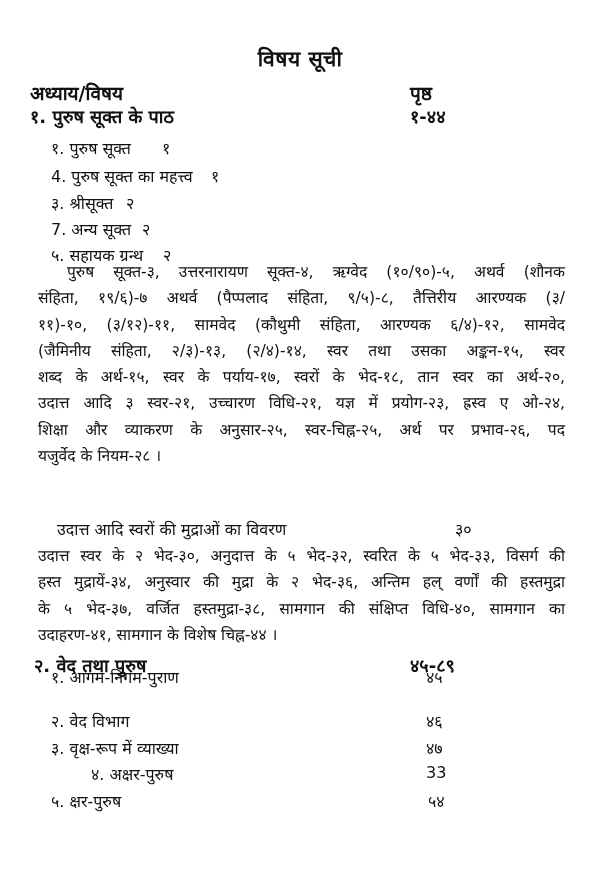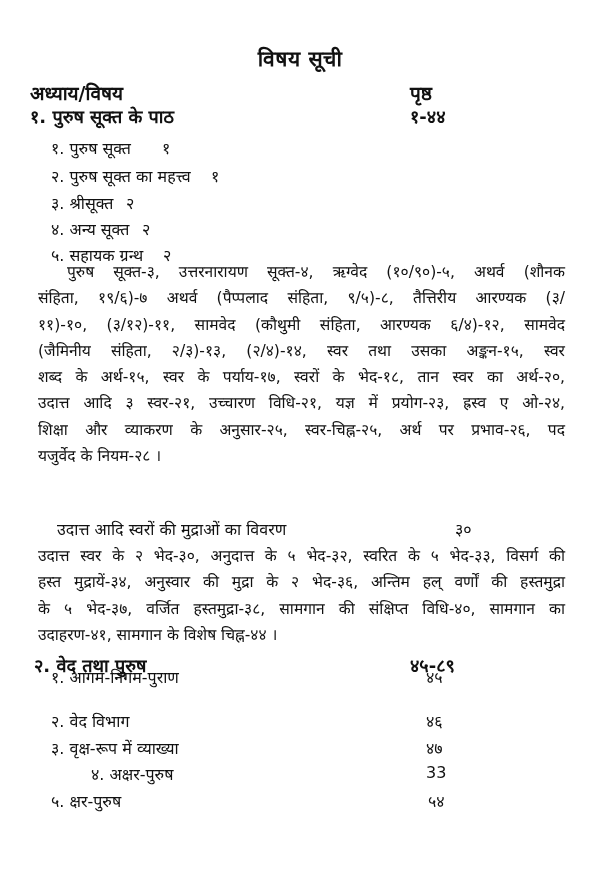--- a/index.html
+++ b/index.html
@@ -87,29 +87,29 @@
   <div class="row sec" style="top:104px;">
     <span class="label" style="left:30px;">१. पुरुष सूक्त के पाठ</span>
     <span class="page-no" style="left:410px;">१-४४</span>
   </div>
 
   <div class="row sub" style="top:137px;">
     <span class="label" style="left:51px;">१. पुरुष सूक्त</span>
     <span class="page-no" style="left:162px;">१</span>
   </div>
   <div class="row sub" style="top:165px;">
-    <span class="label" style="left:51px;">२. पुरुष सूक्त का महत्त्व</span>
+    <span class="label" style="left:51px;">4. पुरुष सूक्त का महत्त्व</span>
     <span class="page-no" style="left:211px;">१</span>
   </div>
   <div class="row sub" style="top:192px;">
     <span class="label" style="left:51px;">३. श्रीसूक्त</span>
     <span class="page-no" style="left:126px;">२</span>
   </div>
   <div class="row sub" style="top:218px;">
-    <span class="label" style="left:51px;">४. अन्य सूक्त</span>
+    <span class="label" style="left:51px;">7. अन्य सूक्त</span>
     <span class="page-no" style="left:142px;">२</span>
   </div>
   <div class="row sub" style="top:244px;">
     <span class="label" style="left:51px;">५. सहायक ग्रन्थ</span>
     <span class="page-no" style="left:163px;">२</span>
   </div>
 
   <div class="para" style="top:259px;">
     <span class="line first">पुरुष सूक्त-३, उत्तरनारायण सूक्त-४, ऋग्वेद (१०/९०)-५, अथर्व (शौनक</span>
     <span class="line">संहिता, १९/६)-७ अथर्व (पैप्पलाद संहिता, ९/५)-८, तैत्तिरीय आरण्यक (३/</span>

